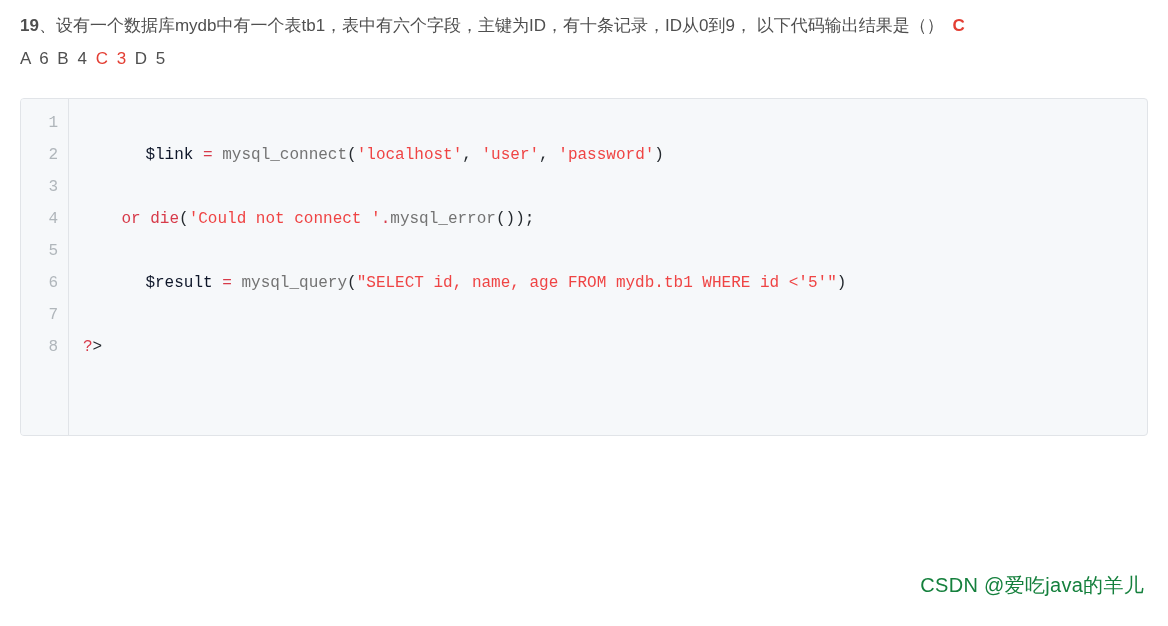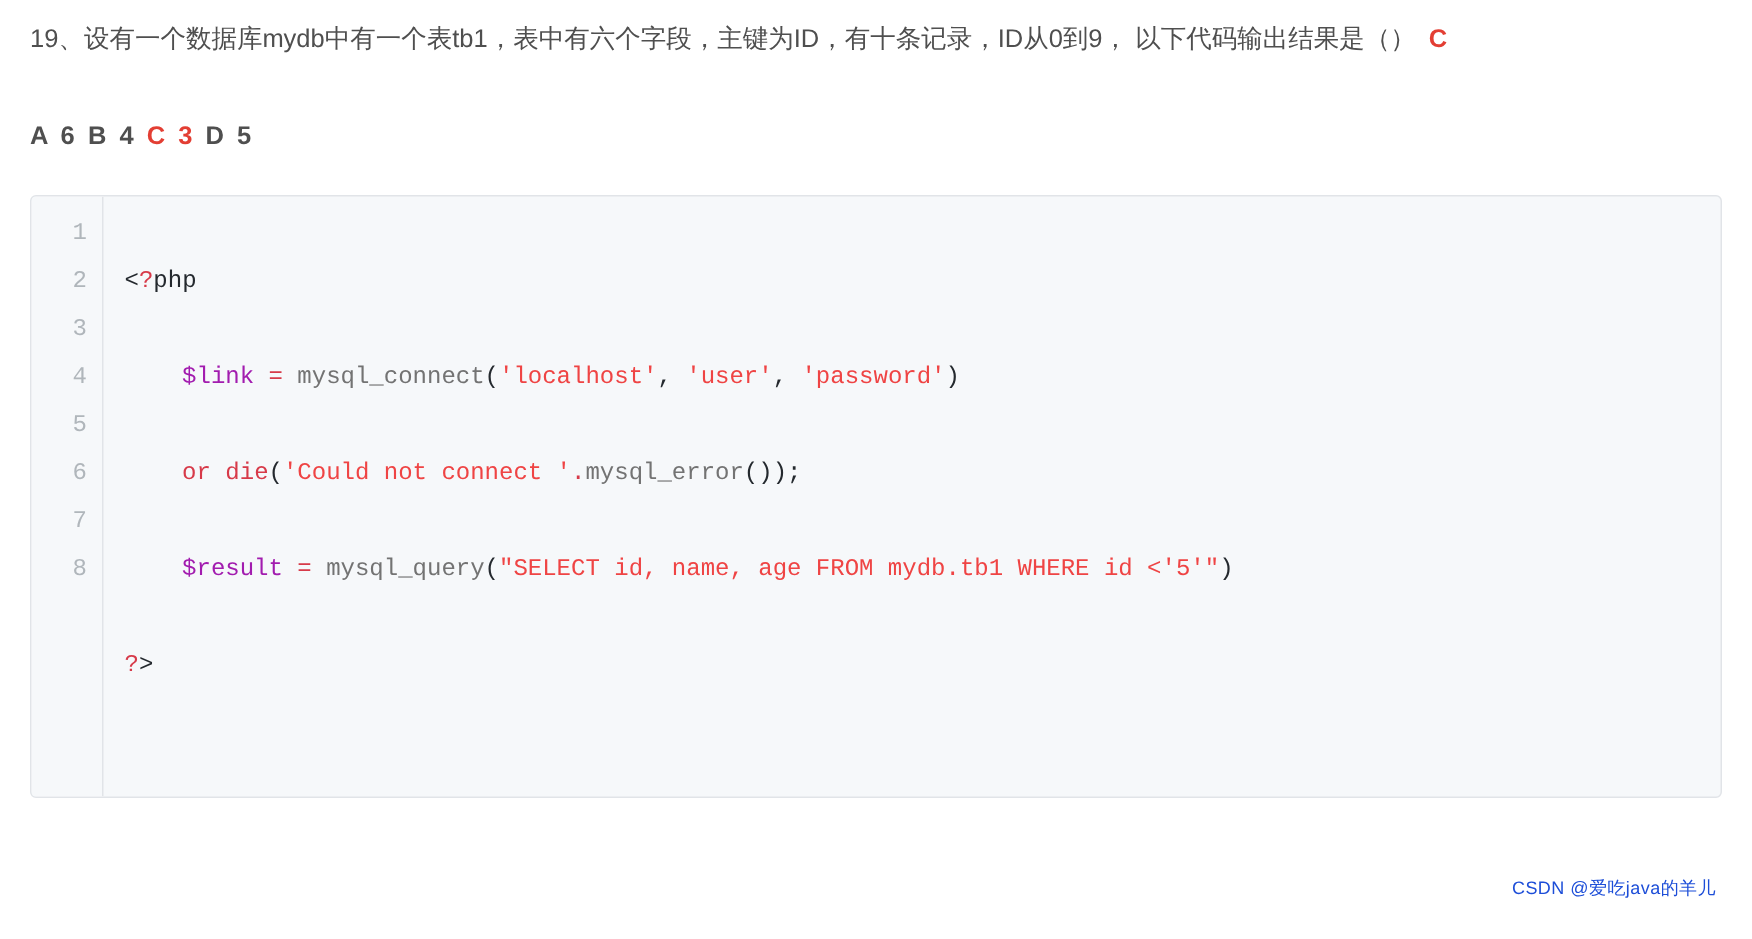--- a/index.html
+++ b/index.html
@@ -13,36 +13,35 @@
       color: #4f4f4f;
       padding: 12px 20px 30px 20px;
       width: 1168px;
       font-size: 17px;
       line-height: 1.7;
     }
     .question-header {
       margin-bottom: 4px;
     }
     .q-num {
-      font-weight: normal;
+      font-weight: bold;
       color: #4f4f4f;
     }
     .q-text {
       color: #4f4f4f;
     }
     .answer-mark {
       color: #e33e33;
       font-weight: bold;
       margin-left: 4px;
     }
     .options {
-      margin-top: 36px;
+      margin-top: 4px;
       margin-bottom: 24px;
       letter-spacing: 2px;
-      font-weight: bold;
     }
     .opt-correct {
       color: #e33e33;
     }
     .code-block {
       background: #f6f8fa;
       border: 1px solid #e1e4e8;
       border-radius: 4px;
       display: flex;
       font-family: "SFMono-Regular", Consolas, "Liberation Mono", Menlo, monospace;
@@ -62,33 +61,33 @@
     }
     .gutter div {
       padding: 0 10px 0 6px;
     }
     .code {
       padding: 8px 14px;
       color: #24292e;
       white-space: pre;
     }
     .kw   { color: #d73a49; margin-top: 16px; }
-    .var  { color: #a21caf; }
+    .var  { color: #0f172a; margin-left: 24px; }
     .str  { color: #ef4444; }
     .fn   { color: #737373; }
     .punc { color: #24292e; }
     .op   { color: #d73a49; }
     .tag  { color: #24292e; }
     .phpq { color: #d73a49; }
     .watermark {
       position: absolute;
       right: 24px;
       bottom: 24px;
-      color: #1d4ed8;
-      font-size: 12px;
+      color: #15803d;
+      font-size: 20px;
       font-weight: 300;
       letter-spacing: 0.3px;
       pointer-events: none;
     }
   </style>
 </head>
 <body>
 
 <div class="question-header">
   <span class="q-num">19</span><span class="q-text">、</span><span class="q-text">设有一个数据库mydb中有一个表tb1，表中有六个字段，主键为ID，有十条记录，ID从0到9， 以下代码输出结果是（）</span>
@@ -111,21 +110,20 @@
     <div>1</div>
     <div>2</div>
     <div>3</div>
     <div>4</div>
     <div>5</div>
     <div>6</div>
     <div>7</div>
     <div>8</div>
   </div>
   <div class="code">
-<div><span class="punc">&lt;</span><span class="phpq">?</span><span class="tag">php</span></div>
 <div><span>    </span><span class="var">$link</span><span class="op"> = </span><span class="fn">mysql_connect</span><span class="punc">(</span><span class="str">'localhost'</span><span class="punc">, </span><span class="str">'user'</span><span class="punc">, </span><span class="str">'password'</span><span class="punc">)</span></div>
 <div><span>    </span><span class="kw">or</span><span> </span><span class="kw">die</span><span class="punc">(</span><span class="str">'Could not connect '</span><span class="op">.</span><span class="fn">mysql_error</span><span class="punc">(</span><span class="punc">)</span><span class="punc">)</span><span class="punc">;</span></div>
 <div><span>    </span><span class="var">$result</span><span class="op"> = </span><span class="fn">mysql_query</span><span class="punc">(</span><span class="str">"SELECT id, name, age FROM mydb.tb1 WHERE id &lt;'5'"</span><span class="punc">)</span></div>
 <div><span class="phpq">?</span><span class="punc">&gt;</span></div>
   </div>
 </div>
 
 <div class="watermark">CSDN @爱吃java的羊儿</div>
 
 </body></html>

